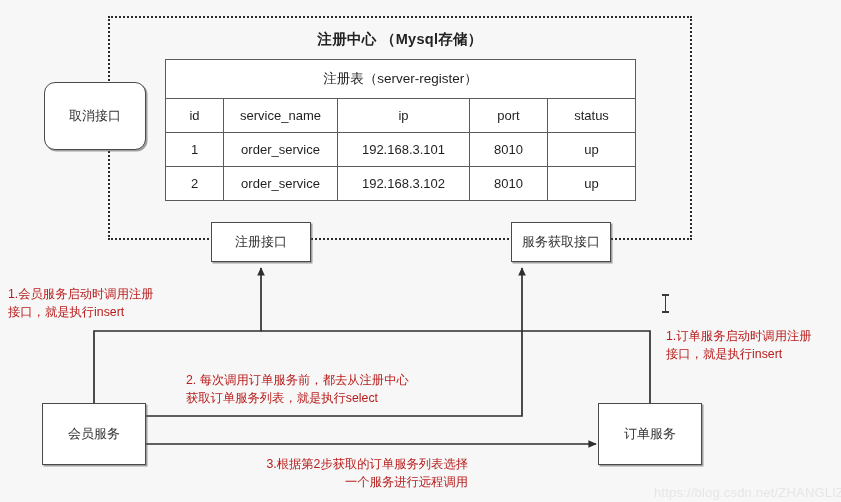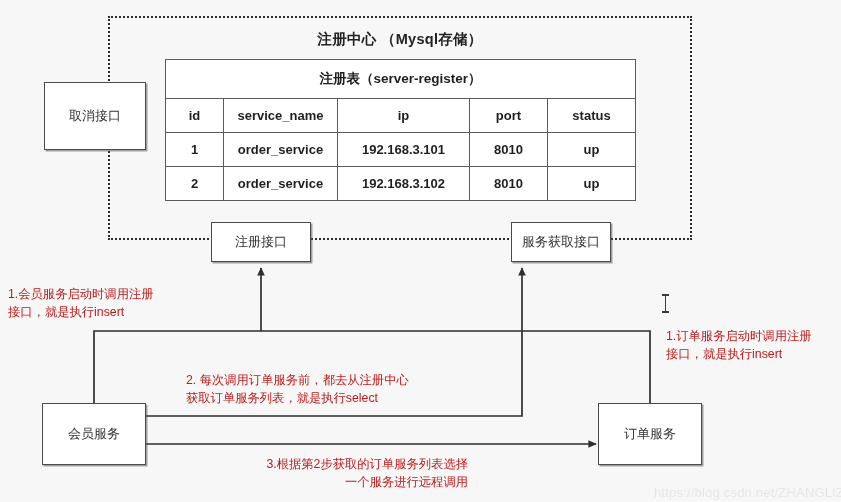--- a/index.html
+++ b/index.html
@@ -55,21 +55,21 @@
     top: 59px;
     width: 470px;
     border-collapse: collapse;
     background: #fff;
     table-layout: fixed;
   }
   .reg-table td {
     border: 1.6px solid #5a5a5a;
     text-align: center;
     font-size: 13px;
-    font-weight: bold;
+    font-weight: normal;
     color: #1f1f1f;
     background: #fff;
     padding: 0;
   }
   .reg-table .caption-cell {
     height: 38px;
     font-size: 13.5px;
   }
   .reg-table .hdr td { height: 33px; }
   .reg-table .row td  { height: 33px; }
@@ -85,21 +85,21 @@
     background: #fff;
     border: 1.7px solid #4a4a4a;
     box-sizing: border-box;
     display: flex;
     align-items: center;
     justify-content: center;
     font-size: 13px;
     color: #333;
     box-shadow: 1.5px 1.5px 0 rgba(90,90,90,.55);
   }
-  #box-cancel   { left: 44px;  top: 82px;  width: 102px; height: 68px; }
+  #box-cancel   { left: 44px;  top: 82px;  width: 102px; height: 68px; border-radius: 11px; }
   #box-register { left: 211px; top: 222px; width: 100px; height: 40px; }
   #box-fetch    { left: 472px; top: 222px; width: 100px; height: 40px; margin-left: 39px; }
   #box-member   { left: 42px;  top: 403px; width: 104px; height: 62px; }
   #box-order    { left: 598px; top: 403px; width: 104px; height: 62px; }
 
   
   .note {
     position: absolute;
     font-size: 12.3px;
     line-height: 1.45;

